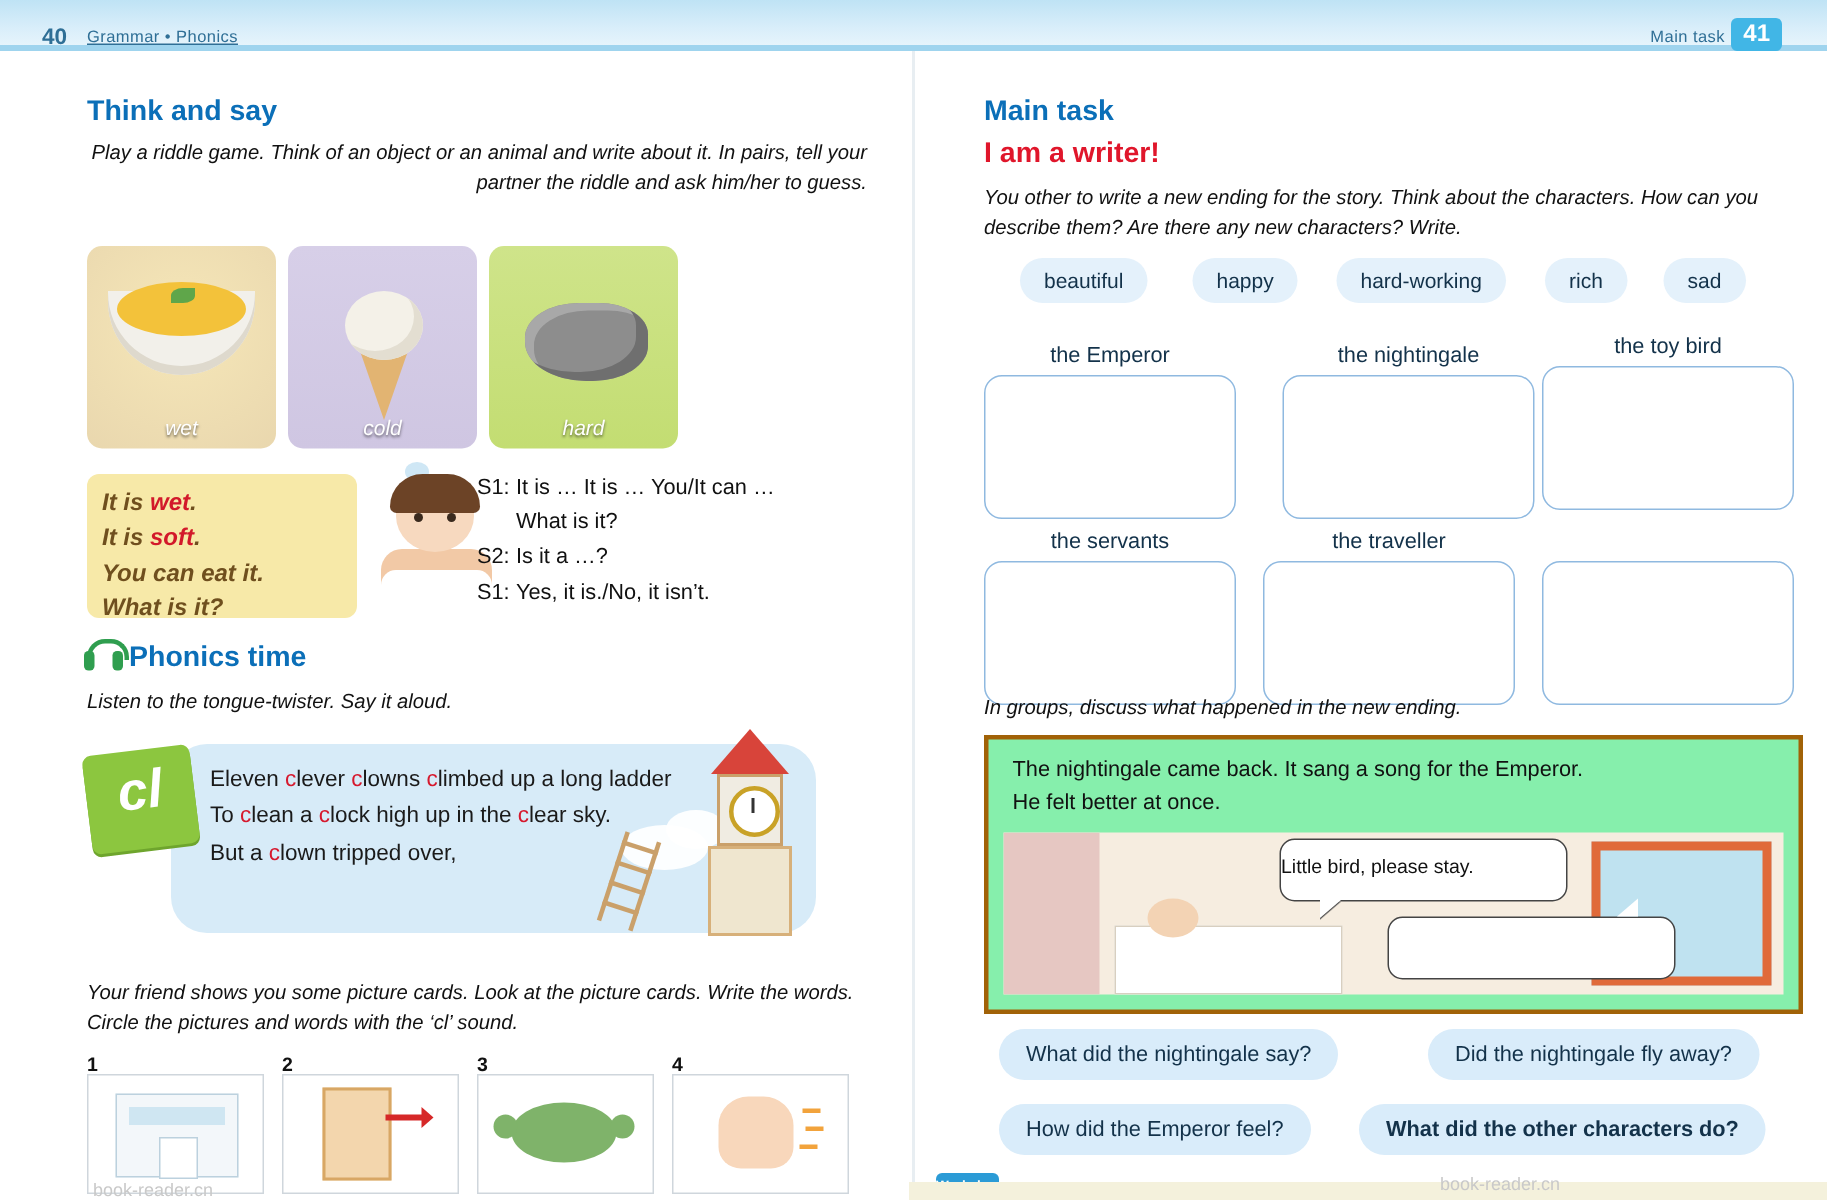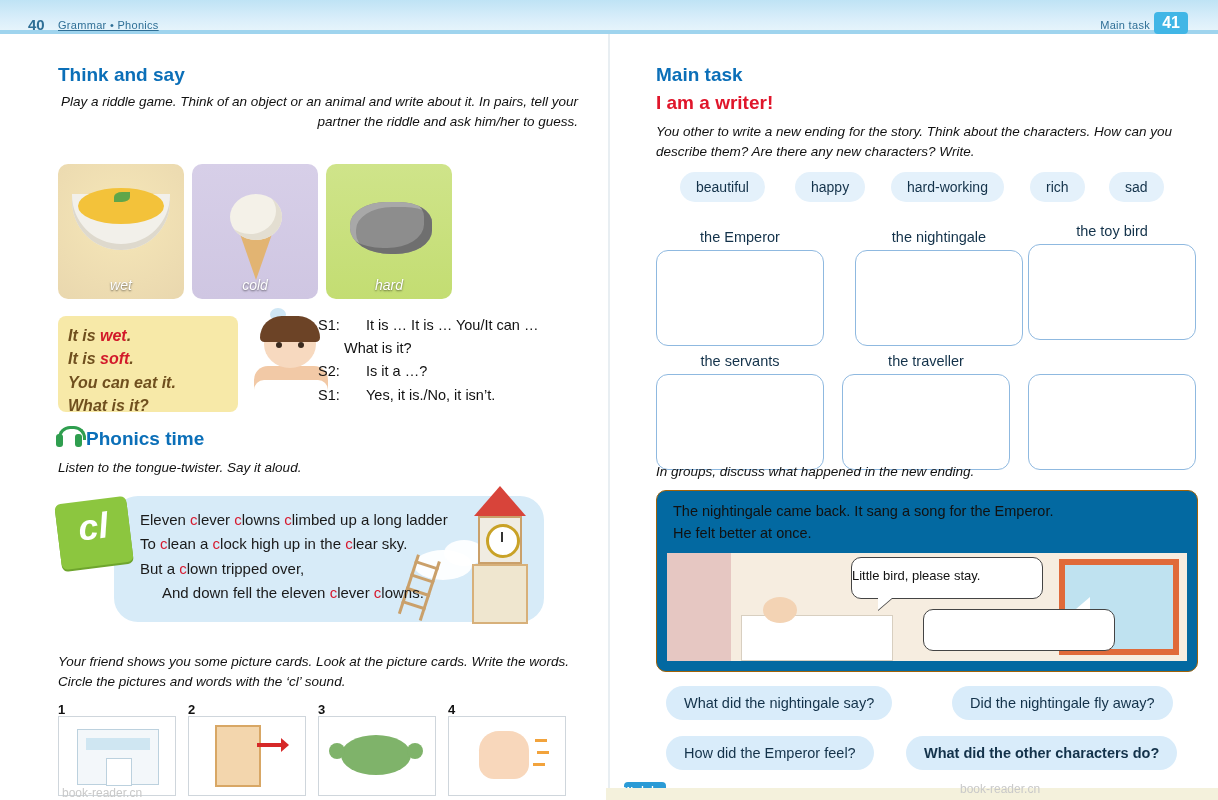--- a/index.html
+++ b/index.html
@@ -75,21 +75,21 @@
   .boy .hair{position:absolute;left:14px;top:0px;width:60px;height:26px;background:#6c4326;border-radius:30px 30px 6px 6px;}
   .boy .eye{position:absolute;top:26px;width:6px;height:6px;background:#3a2a1e;border-radius:50%;}
   .boy .eye.l{left:30px;} .boy .eye.r{left:52px;}
   .boy .body{position:absolute;left:8px;top:50px;width:74px;height:50px;background:#f2c9a6;border-radius:14px 14px 0 0;}
   .boy .shirt{position:absolute;left:8px;top:64px;width:74px;height:36px;background:#ffffff;border-radius:10px 10px 0 0;}
   .bubble-dot{position:absolute;border-radius:50%;background:#cfe7f5;}
   .bd1{left:270px;top:274px;width:16px;height:13px;}
   .bd2{left:288px;top:286px;width:10px;height:8px;}
 
   .dialog{position:absolute;left:318px;top:280px;width:260px;font-size:14.5px;line-height:1.6;color:#111;}
-  .dialog .row{display:flex;gap:22px;}
+  .dialog .row{display:flex;}
   .dialog .who{width:26px;flex:0 0 26px;}
   .dialog .what{flex:1;}
   .dialog .cont{margin-left:26px;}
 
   #phonics-title{position:absolute;left:86px;top:394px;}
   .headphone{position:absolute;left:56px;top:392px;width:26px;height:22px;}
   .headphone .band{position:absolute;left:2px;top:0;width:22px;height:11px;border:3px solid #2f9e4f;
     border-bottom:none;border-radius:12px 12px 0 0;}
   .headphone .ear{position:absolute;top:8px;width:7px;height:13px;background:#2f9e4f;border-radius:3px;}
   .headphone .ear.l{left:0;} .headphone .ear.r{left:19px;}
@@ -158,21 +158,21 @@
 
   .char-grid{position:absolute;left:46px;top:188px;width:540px;height:216px;}
   .cbox{position:absolute;width:166px;height:94px;border:1px solid #8fb9e0;border-radius:12px;background:#fff;}
   .cbox span{position:absolute;left:0;top:-22px;width:100%;text-align:center;font-size:14.5px;color:#13324a;}
   .cb0{left:0;top:28px;} .cb1{left:186px;top:28px;margin-left:13px;} .cb2{left:372px;top:22px;}
   .cb3{left:0;top:152px;} .cb4{left:186px;top:152px;} .cb5{left:372px;top:152px;}
 
   #groups-instr{position:absolute;left:46px;top:428px;width:520px;}
 
   .story-panel{position:absolute;left:46px;top:456px;width:540px;height:180px;
-    background:#0369a1;border:1px solid #a16207;border-radius:10px;}
+    background:#86efac;border:3px solid #a16207;border-radius:0;}
   .story-text{position:absolute;left:16px;top:10px;width:500px;font-size:14.5px;line-height:1.5;color:#111;}
   .scene{position:absolute;left:10px;top:62px;width:520px;height:108px;background:#f6ede0;overflow:hidden;}
   .curtain{position:absolute;left:0;top:0;width:64px;height:108px;background:#e6c7c2;}
   .bed{position:absolute;left:74px;top:62px;width:150px;height:44px;background:#ffffff;border:1px solid #d8cfc0;}
   .pillowman{position:absolute;left:96px;top:44px;width:34px;height:26px;background:#f3d3b4;border-radius:50%;}
   .window{position:absolute;right:8px;top:6px;width:120px;height:96px;background:#bfe2f0;border:6px solid #e06a3a;box-sizing:border-box;}
   .bub{position:absolute;left:184px;top:4px;width:190px;height:40px;background:#ffffff;border:1px solid #444;border-radius:10px;}
   .bub span{position:absolute;left:0;top:10px;width:100%;text-align:left;font-size:13px;color:#111;}
   .bub:after{content:"";position:absolute;left:26px;bottom:-12px;border-top:12px solid #ffffff;
     border-right:14px solid transparent;filter:drop-shadow(0 1px 0 #444);}
@@ -302,23 +302,20 @@
       <div class="tt-lines">
         <div class="l1">
           Eleven <span class="c-red">c</span>lever <span class="c-red">c</span>lowns <span class="c-red">c</span>limbed up a long ladder
         </div>
         <div class="l2">
           To <span class="c-red">c</span>lean a <span class="c-red">c</span>lock high up in the <span class="c-red">c</span>lear sky.
         </div>
         <div class="l3">
           But a <span class="c-red">c</span>lown tripped over,
         </div>
-        <div class="l4">
-          And down fell the eleven <span class="c-red">c</span>lever <span class="c-red">c</span>lowns.
-        </div>
       </div>
     </div>
 
     <div class="instr" id="cards-instr">Your friend shows you some picture cards. Look at the picture cards. Write the words. Circle the pictures and words with the ‘cl’ sound.</div>
 
     <div class="cards">
       <div class="cardnum n1">1</div>
       <div class="cardnum n2">2</div>
       <div class="cardnum n3">3</div>
       <div class="cardnum n4">4</div>

